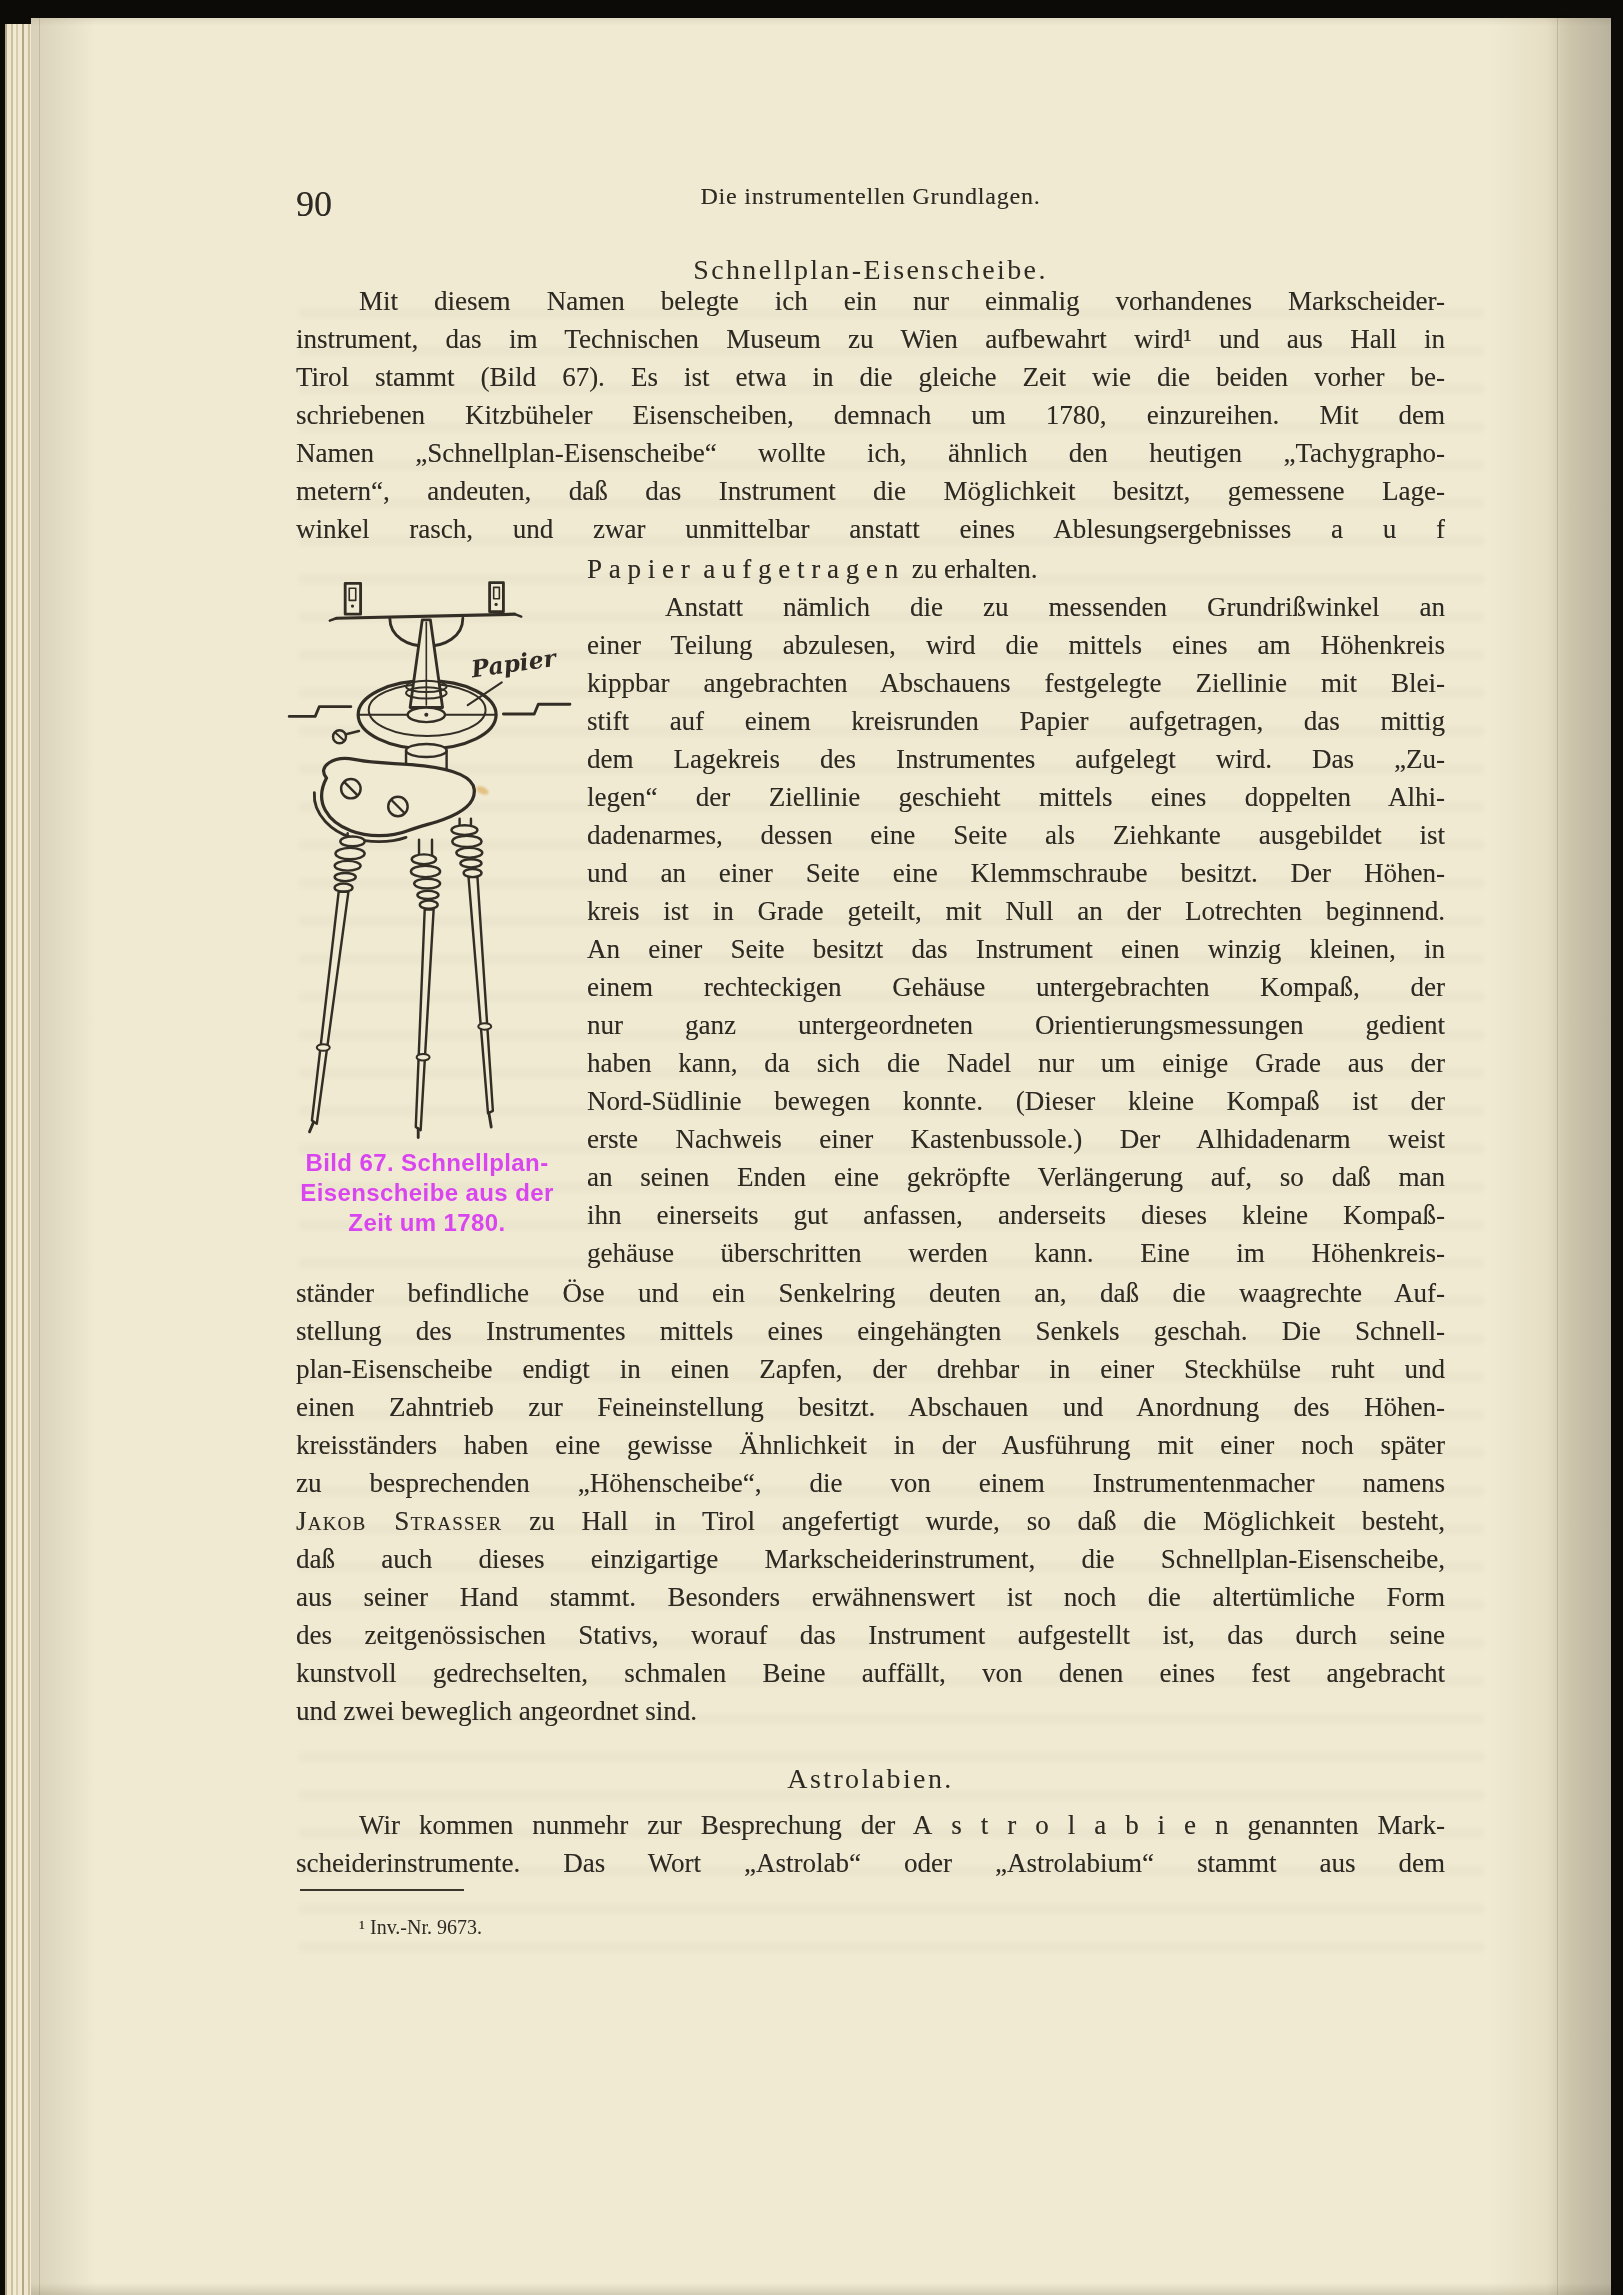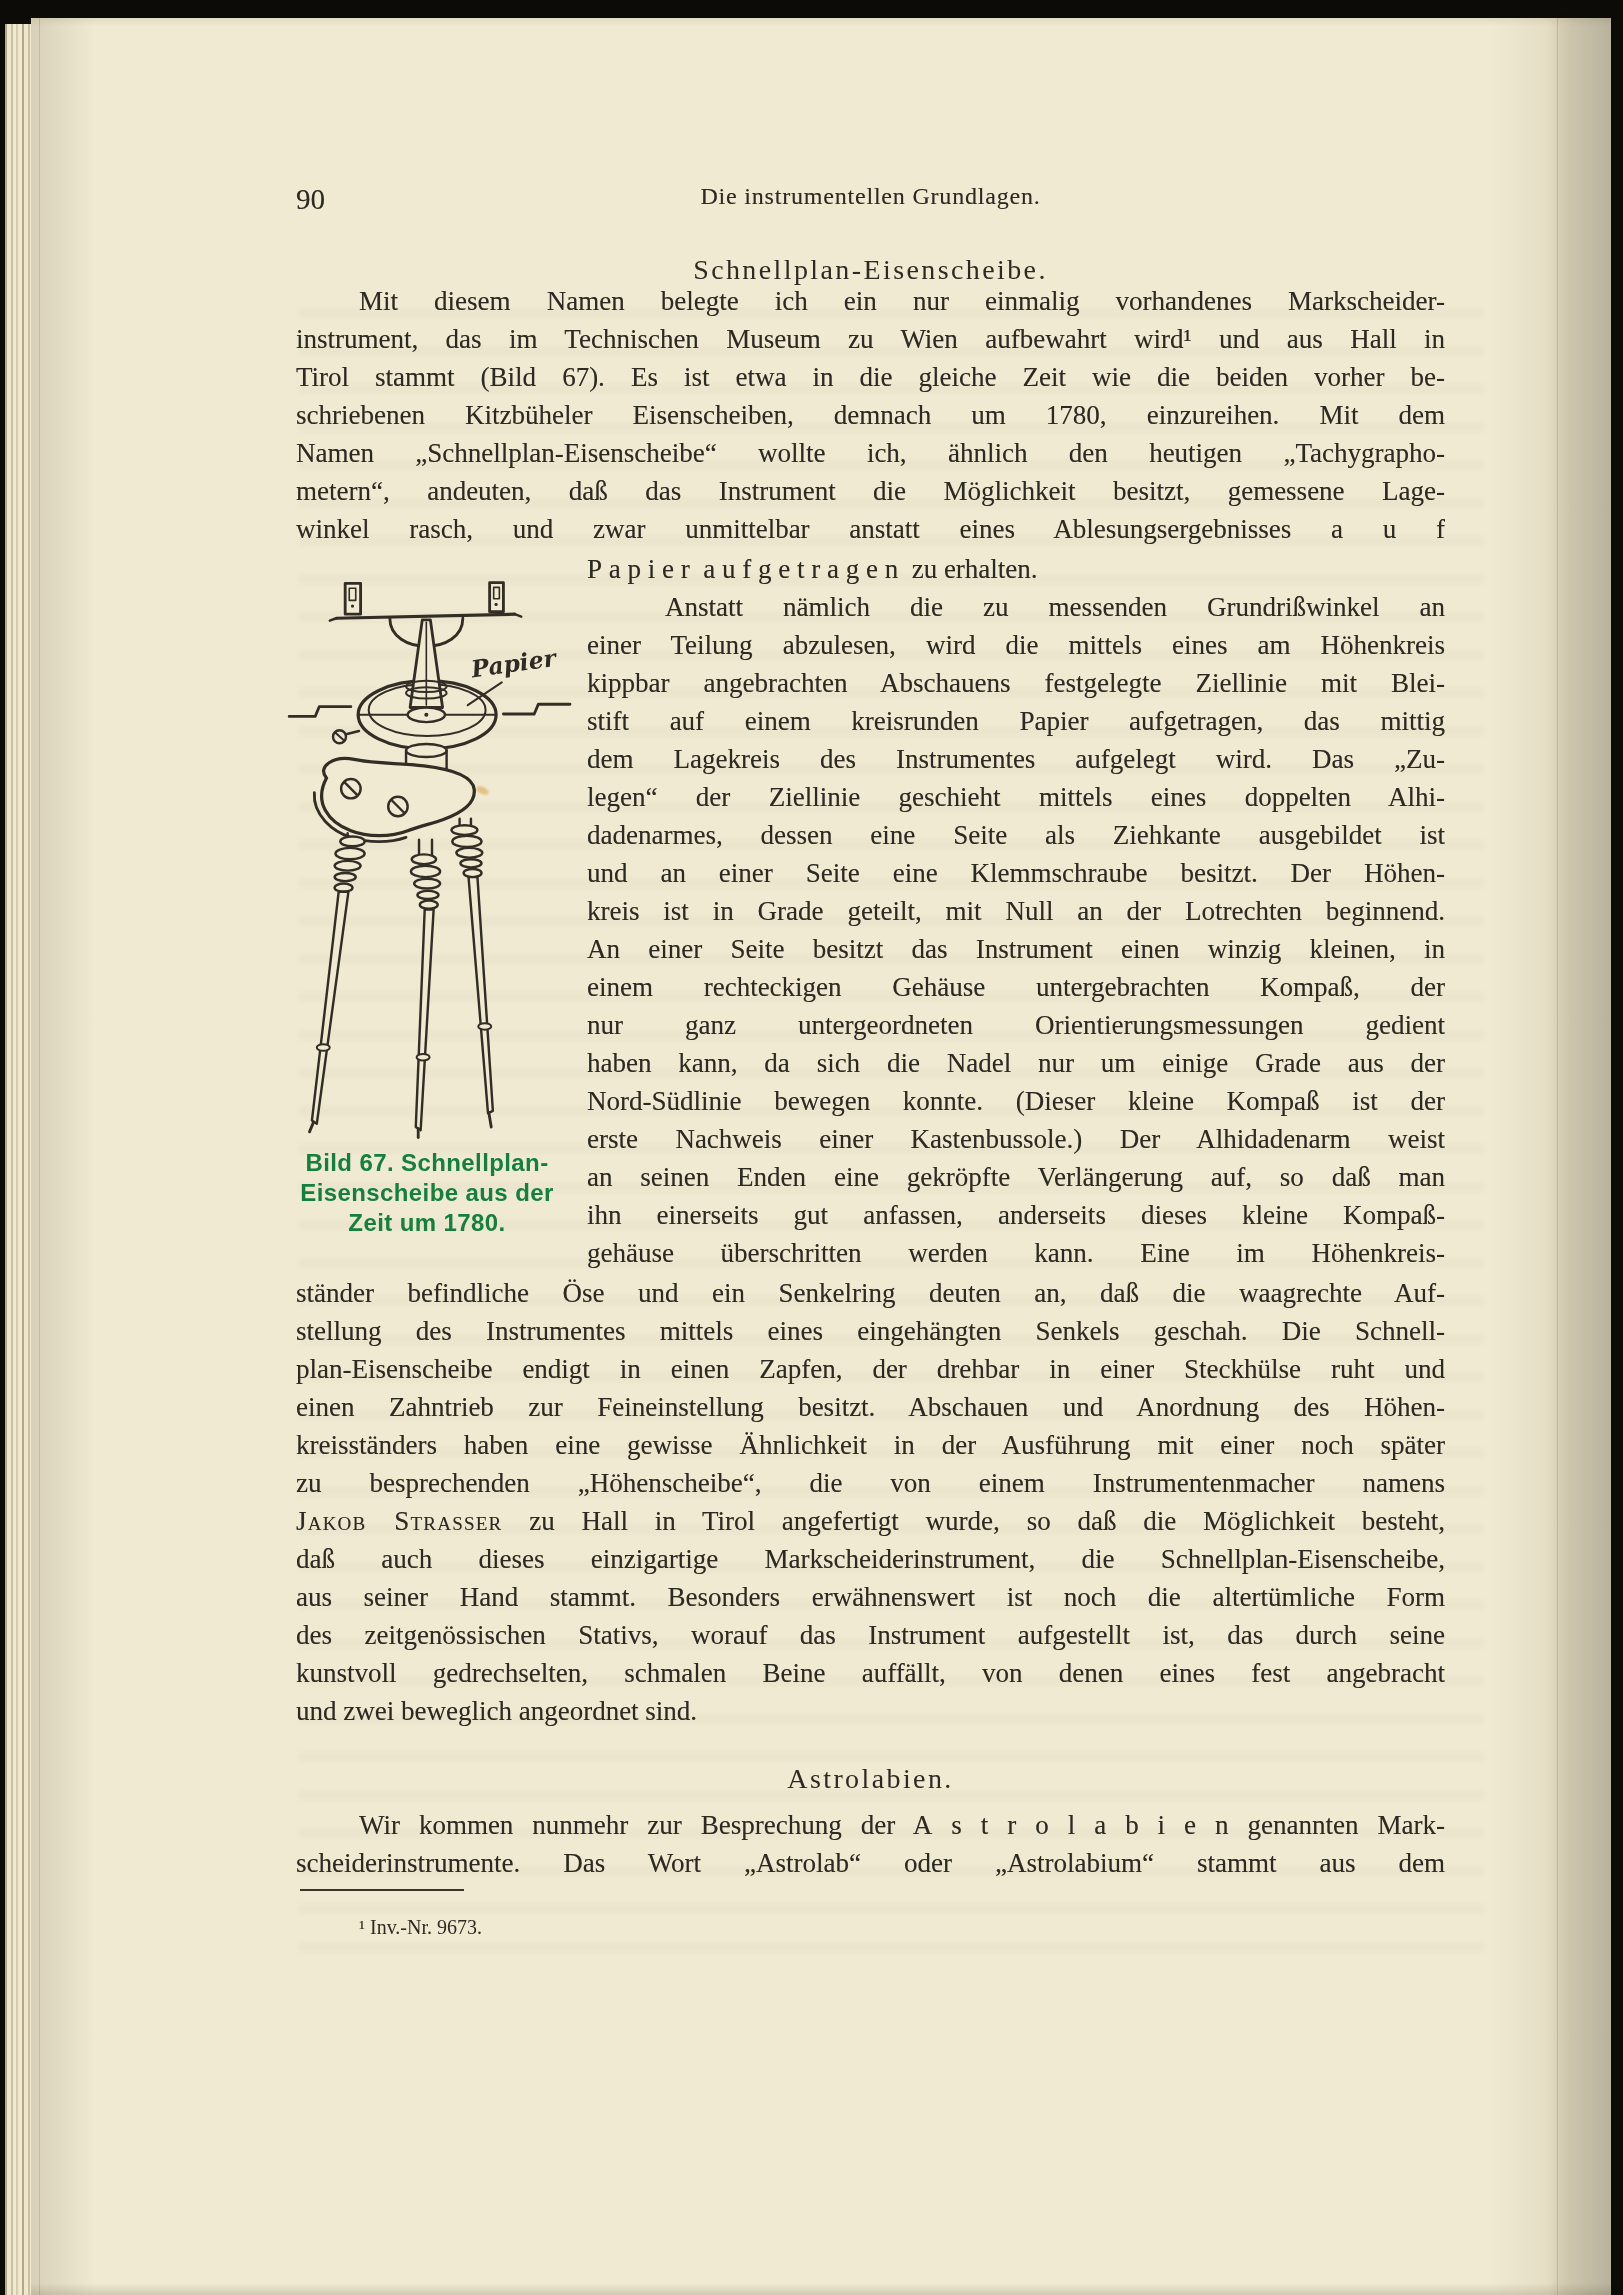--- a/index.html
+++ b/index.html
@@ -23,35 +23,35 @@
   #speck{position:absolute;left:445px;top:769px;width:13px;height:6.5px;border-radius:50%;
     background:#d89f3e;opacity:.55;filter:blur(0.8px);transform:rotate(25deg);}
   
   .abs{position:absolute;}
   .body-text{font-size:27px;text-shadow:0.2px 0.2px 0.3px rgba(42,38,30,.35);}
   .tline{height:38px;line-height:38px;text-align:justify;text-align-last:justify;overflow:hidden;}
   .tline.last{text-align-last:left;}
   .tline.indent{padding-left:63px;}
   #rightcol .tline.indent{padding-left:78px;}
   .sc{font-variant:small-caps;letter-spacing:1.2px;margin-top:48px;}
-  #pagenum{left:296px;top:183px;font-size:29px;}
+  #pagenum{left:296px;top:183px;font-size:36px;}
   #runhead{left:296px;top:183px;width:1149px;text-align:center;letter-spacing:0.8px;font-size:24px;}
   .heading{width:1149px;left:296px;text-align:center;font-size:28px;letter-spacing:2.4px;}
   #heading1{top:254px;}
   #heading2{top:1763px;}
   #para1{left:296px;top:282px;width:1149px;}
   #rightcol{left:587px;top:550px;width:858px;}
   #contpara{left:296px;top:1274px;width:1149px;}
   #astropara{left:296px;top:1806px;width:1149px;}
   #footrule{left:300px;top:1889px;width:164px;height:2.4px;background:#3a362c;}
   #footnote{left:296px;top:1911px;width:731px;font-size:20px;padding-left:63px;line-height:32px;}
   
   #figure-svg{position:absolute;left:268px;top:572px;width:341px;height:568px;}
   #caption{left:268px;top:1148px;width:318px;font-family:"Liberation Sans", sans-serif;
-    font-weight:bold;font-size:24px;color:#15803d;letter-spacing:0.4px;}
+    font-weight:bold;font-size:24px;color:#d946ef;letter-spacing:0.4px;}
   #caption .tline{height:30px;line-height:30px;text-align:center;text-align-last:center;}
   .fig-label{font-family:"DejaVu Serif", serif;font-style:italic;font-weight:bold;font-size:29px;fill:#2f2b24;}
 </style>
 </head>
 <body>
 
 <div id="stage">
   <div id="page-edges"></div>
   <div id="page">
     <div class="leaf-line" style="left:8px;"></div>

